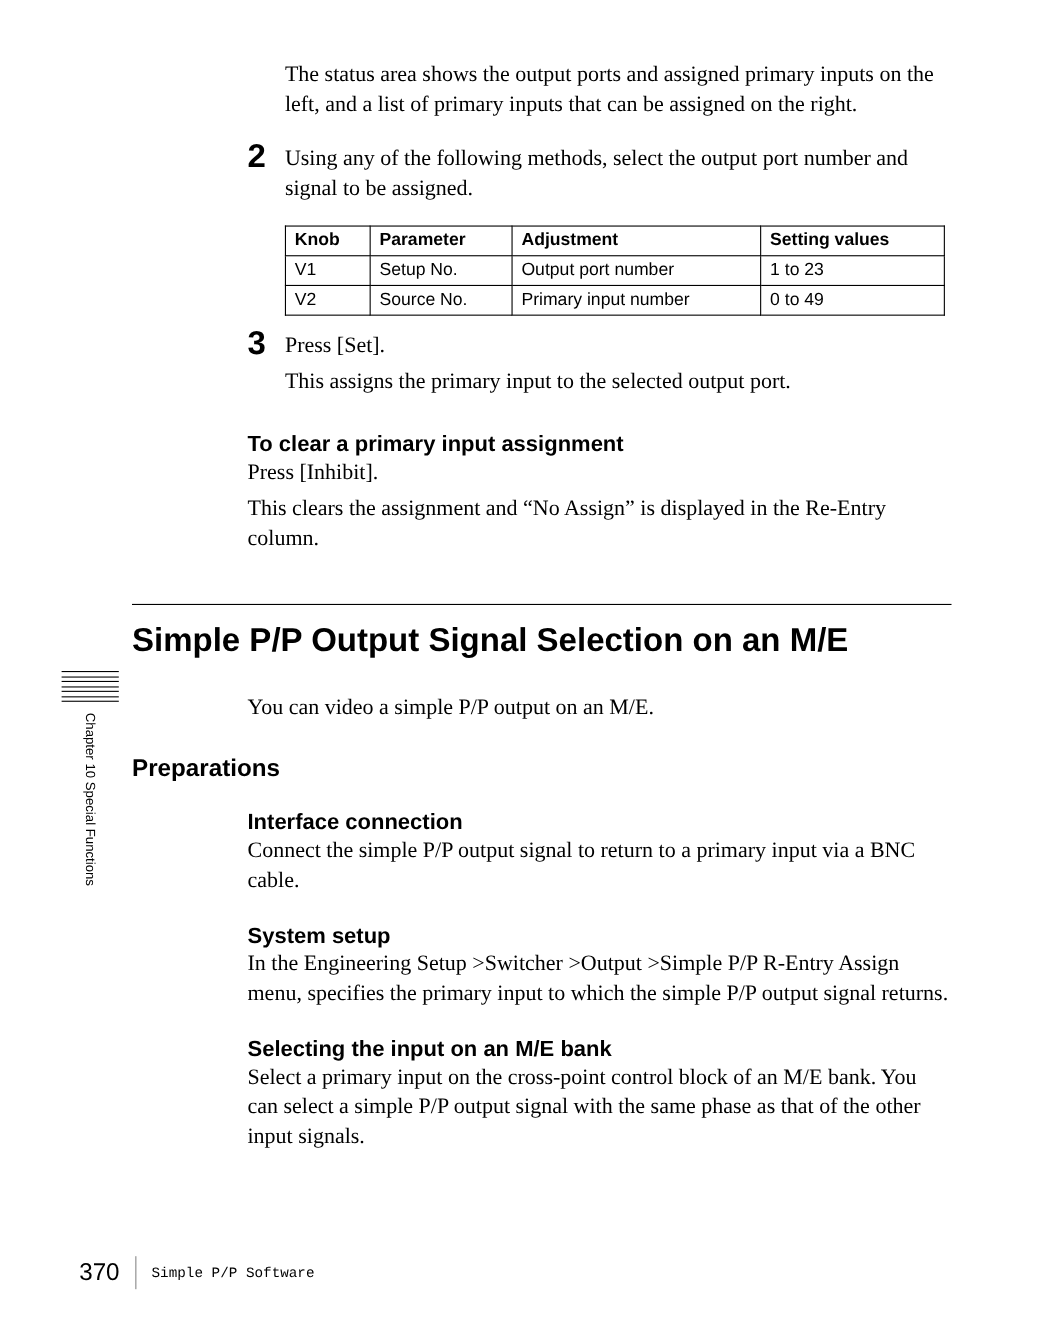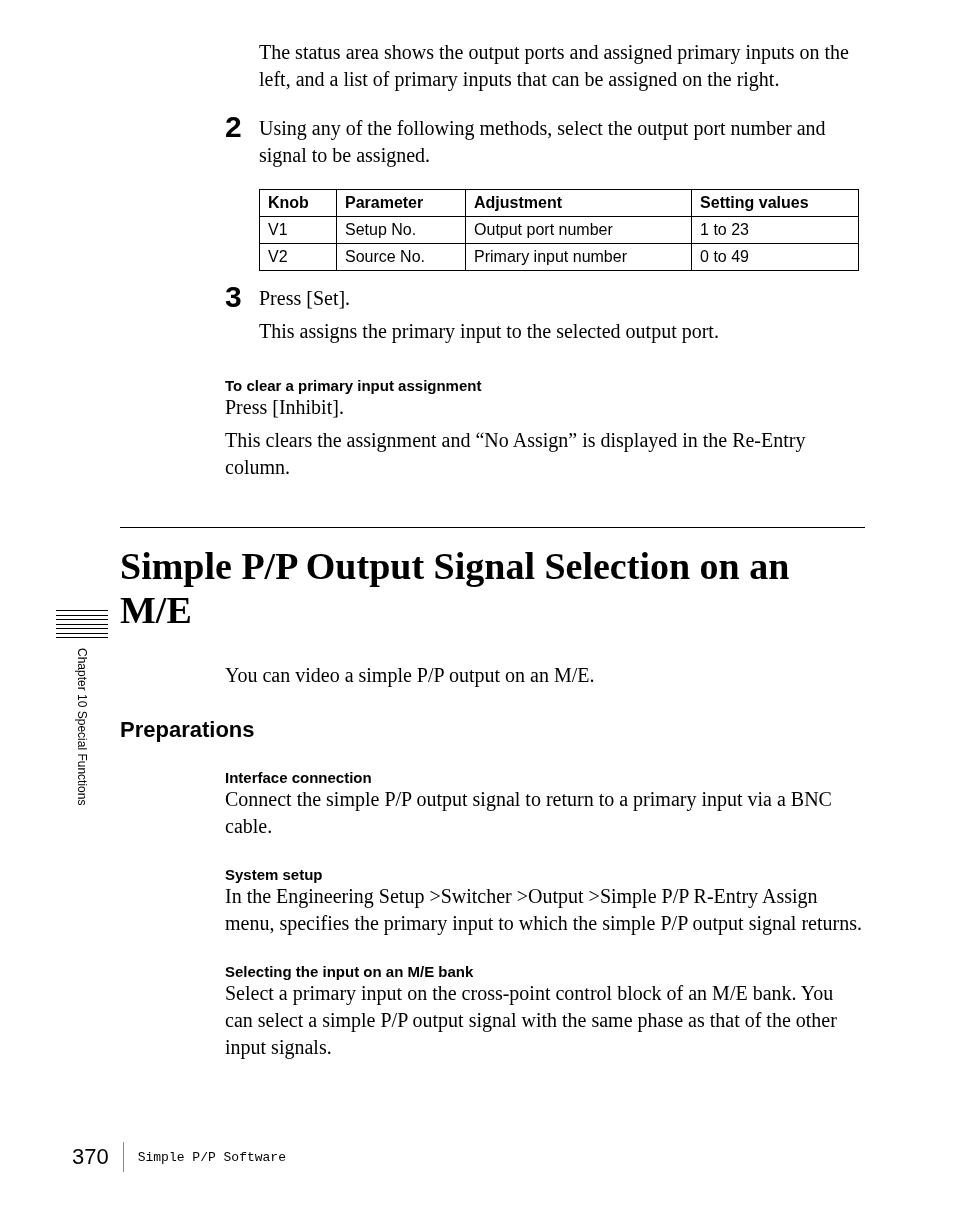--- a/index.html
+++ b/index.html
@@ -1,32 +1,32 @@
 <!DOCTYPE html>
 <html><head>
 <meta charset="utf-8">
 <style>
   * { box-sizing: border-box; margin: 0; padding: 0; }
   html, body { width: 954px; background: #fff; font-family: "Times New Roman", Times, serif; color: #000; }
   .page { position: relative; width: 954px; height: 1212px; }
-  .content { position: absolute; left: 225px; top: 39px; width: 640px; }
+  .content { position: absolute; left: 225px; top: 55px; width: 640px; }
   .body-text { font-size: 20px; line-height: 1.35; margin-bottom: 6px; }
   .indent { margin-left: 34px; }
   .step { display: flex; align-items: flex-start; margin-top: 22px; }
   .step-num { font-family: Arial, Helvetica, sans-serif; font-weight: bold; font-size: 30px; width: 34px; flex-shrink: 0; line-height: 1; margin-top: -3px; }
   .step-body { flex: 1; }
   .bullets { margin-top: 18px; margin-left: 48px; }
   .bullets li { font-size: 20px; line-height: 1.35; list-style: disc; margin-left: 18px; }
   table.ptable { border-collapse: collapse; width: 600px; margin-top: 14px; margin-left: 34px; font-family: Arial, Helvetica, sans-serif; font-size: 16px; }
   table.ptable th, table.ptable td { border: 1px solid #000; text-align: left; padding: 4px 8px; vertical-align: top; }
   table.ptable th { font-weight: bold; }
   .after-step { margin-top: 14px; }
-  .subhead { font-family: Arial, Helvetica, sans-serif; font-weight: bold; font-size: 15px; margin-top: 26px; }
+  .subhead { font-family: Arial, Helvetica, sans-serif; font-weight: bold; font-size: 20px; margin-top: 26px; }
   .section-rule { border: none; border-top: 1px solid #000; margin-top: 46px; width: 745px; margin-left: -105px; }
-  h1.section-title { font-family: Liberation Serif, serif; font-weight: bold; font-size: 38px; margin-top: 16px; margin-left: -105px; }
+  h1.section-title { font-family: Liberation Sans, sans-serif; font-weight: bold; font-size: 30px; margin-top: 16px; margin-left: -105px; }
   .section-intro { margin-top: 30px; }
   h2.subsection { font-family: Arial, Helvetica, sans-serif; font-weight: bold; font-size: 22px; margin-top: 28px; margin-left: -105px; }
   .sidebar { position: absolute; left: 56px; top: 610px; width: 52px; }
   .sidebar-lines { width: 52px; height: 28px; display: flex; flex-direction: column; justify-content: space-between; }
   .sidebar-lines span { display: block; height: 1px; background: #000; }
   .sidebar-label { font-family: Arial, Helvetica, sans-serif; font-size: 12px; writing-mode: vertical-rl; margin-top: 10px; margin-left: 19px; white-space: nowrap; }
   .footer { position: absolute; left: 72px; bottom: 40px; display: flex; align-items: center; }
   .footer-num { font-family: Arial, Helvetica, sans-serif; font-size: 22px; }
   .footer-sep { width: 1px; height: 30px; background: #888; margin: 0 14px; }
   .footer-text { font-family: Liberation Mono, monospace; font-size: 13px; }

